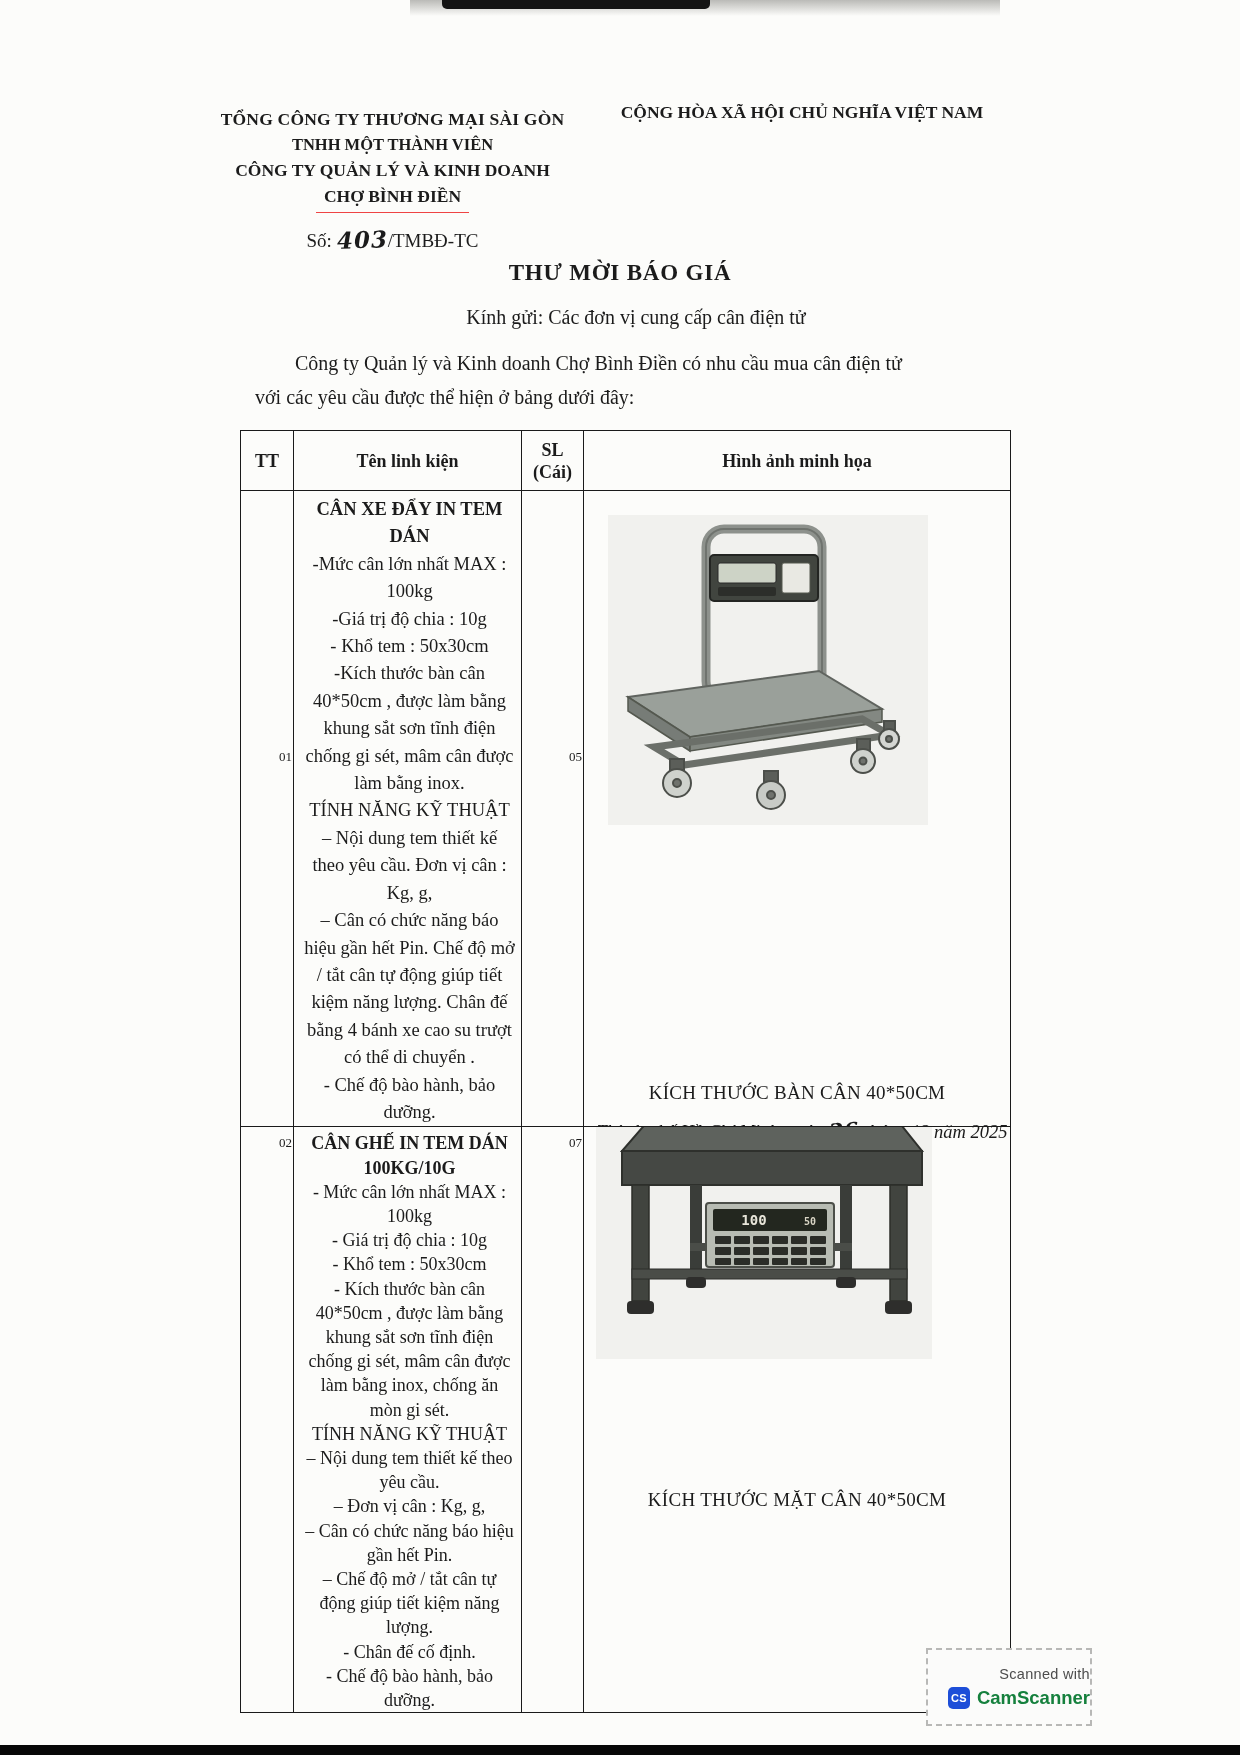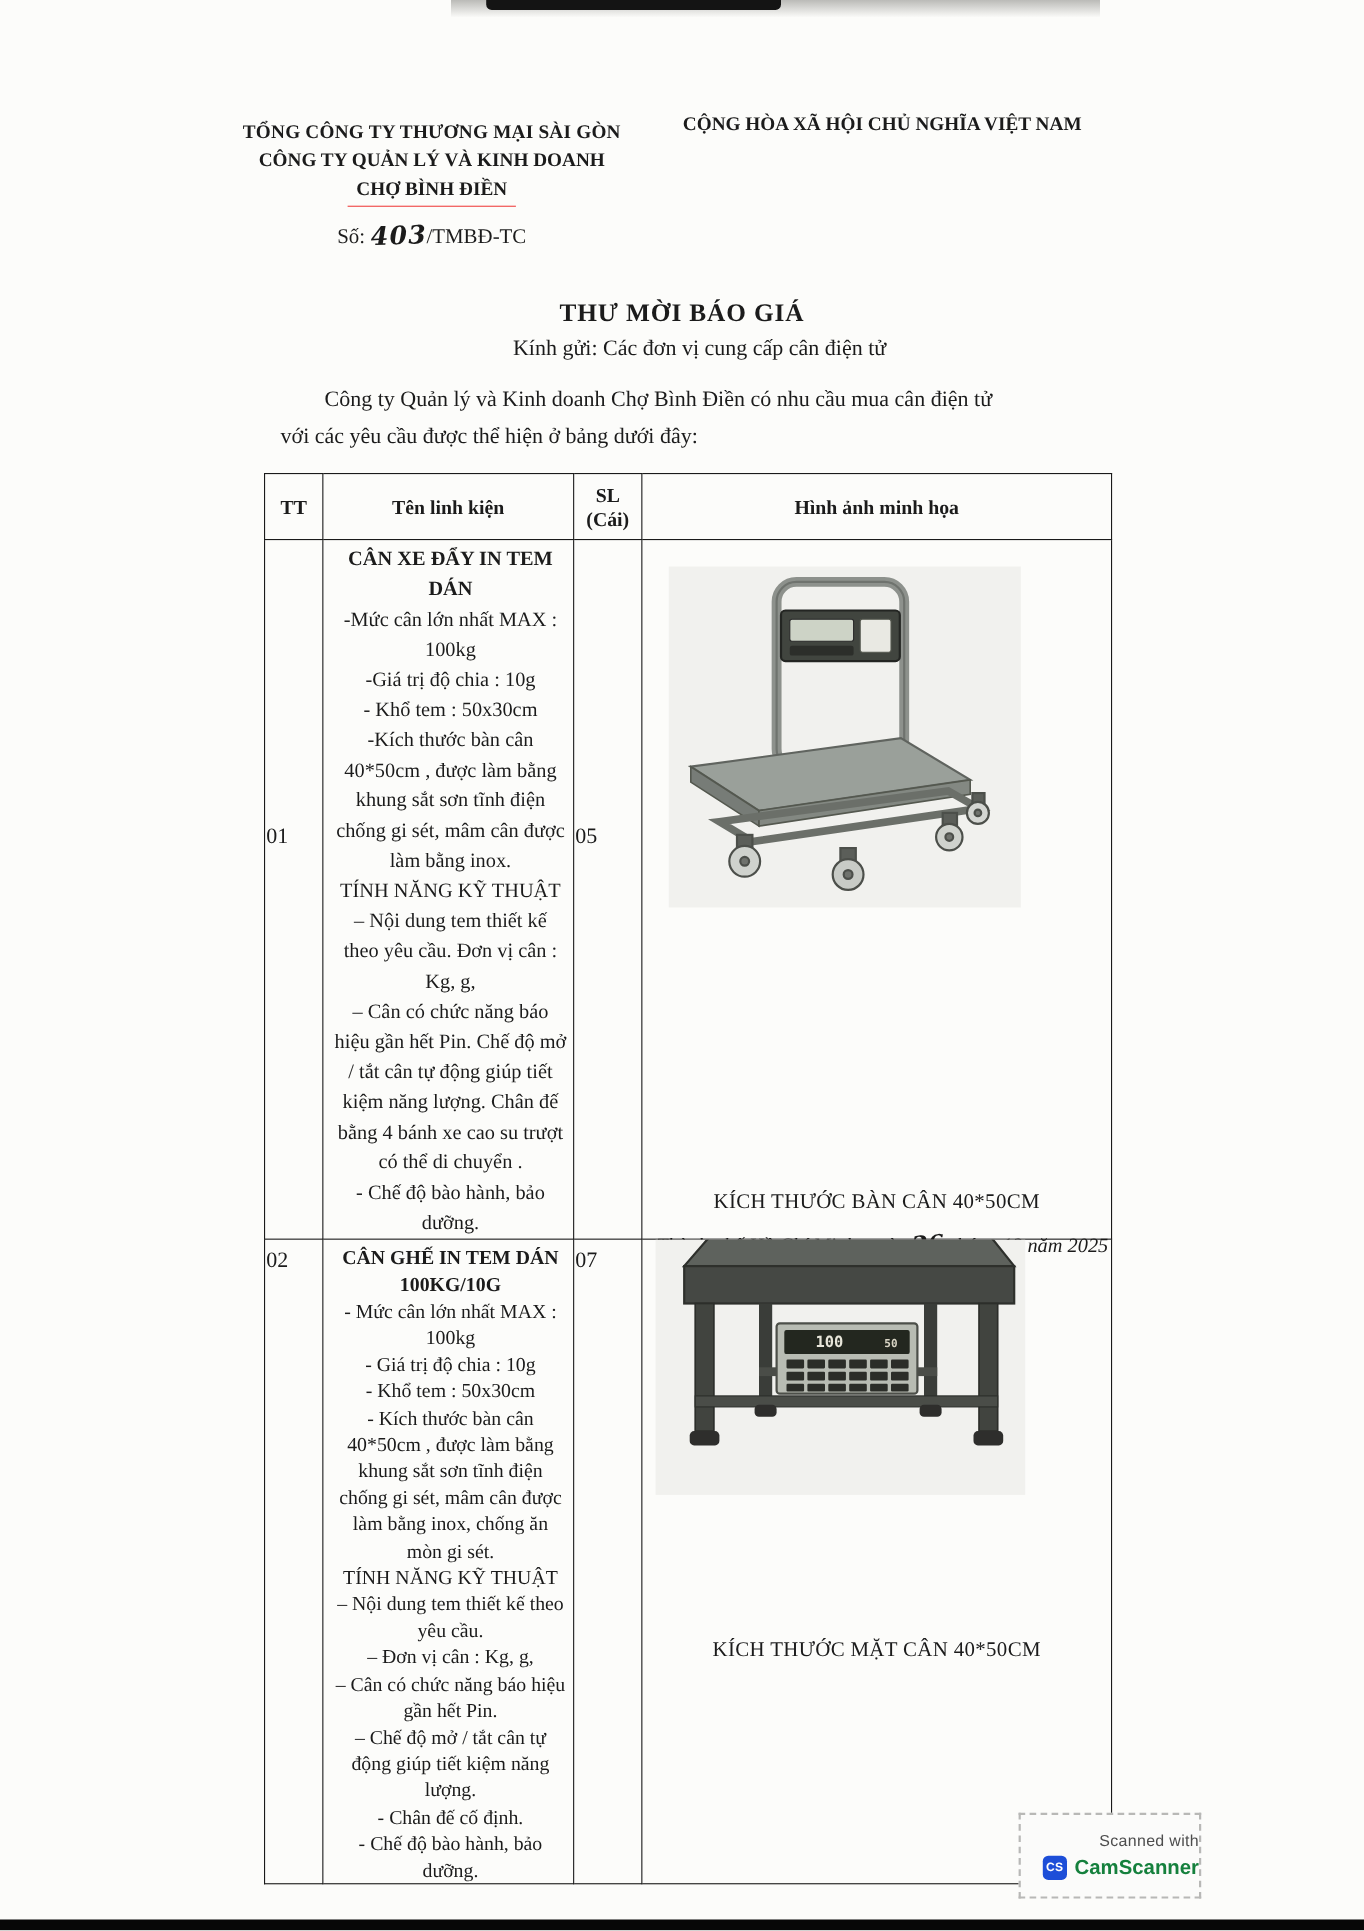--- a/index.html
+++ b/index.html
@@ -27,37 +27,37 @@
   .so-line{margin-top:12px;font-size:19px;text-align:center;}
   .hand{font-family:"DejaVu Serif",serif;font-style:italic;font-weight:700;font-size:23px;letter-spacing:1px;display:inline-block;transform:rotate(-2deg);position:relative;top:1px;}
 
   .lh-right{position:absolute;left:592px;top:100px;width:420px;text-align:center;}
   .lh-right .r1{font-weight:700;font-size:17.5px;line-height:25px;}
   .lh-right .r2{font-weight:700;font-size:18.5px;margin-top:4px;}
   .lh-right .r2 span{display:inline-block;border-bottom:2px solid #1b1b1b;padding:0 4px 3px;}
   .date-line{margin-top:42px;font-style:italic;font-size:18.5px;white-space:nowrap;}
   .hand-day{font-family:"DejaVu Serif",serif;font-weight:700;font-size:21px;display:inline-block;transform:rotate(-4deg);margin:0 1px;}
 
-  .doc-title{position:absolute;left:0;width:100%;top:272px;text-align:center;font-weight:700;font-size:23px;letter-spacing:.8px;}
+  .doc-title{position:absolute;left:0;width:100%;top:260px;text-align:center;font-weight:700;font-size:23px;letter-spacing:.8px;}
   .greeting{position:absolute;left:0;width:100%;top:306px;text-align:center;font-size:20px;padding-left:16px;}
   .intro{position:absolute;left:255px;top:346px;width:740px;font-size:20px;line-height:34px;}
   .intro .i1{padding-left:40px;}
 
   
   table.quote{position:absolute;left:240px;top:430px;border-collapse:collapse;table-layout:fixed;background:transparent;}
   table.quote th, table.quote td{border:1.6px solid #1a1a1a;vertical-align:top;overflow:hidden;}
   table.quote th{font-size:18px;font-weight:700;vertical-align:middle;text-align:center;line-height:22px;}
   .col-tt{width:53px;}
   .col-name{width:228px;}
   .col-qty{width:62px;}
   .col-img{width:427px;}
   .h-row{height:60px;}
   .r1{height:462px;}
   .r2{height:510px;}
-  td.tt-cell, td.qty-cell{text-align:left;font-size:20px;}
+  td.tt-cell, td.qty-cell{text-align:right;font-size:13px;}
   td.tt-cell.mid, td.qty-cell.mid{padding-top:258px;}
   td.tt-cell.topv, td.qty-cell.topv{padding-top:8px;}
   td.name-cell{padding:5px 6px 0 10px;font-size:18.5px;line-height:27.4px;text-align:center;}
   td.name-cell.tight{font-size:18px;line-height:24.2px;padding-top:4px;}
   .item-title{font-weight:700;}
   td.img-cell{position:relative;padding:0;}
   .photo-bg{position:absolute;background:#f1f1ee;}
   .photo-caption{position:absolute;left:0;width:100%;text-align:center;font-size:19px;letter-spacing:.3px;}
   .cap1{bottom:22px;}
   .cap2{top:362px;}
@@ -77,20 +77,21 @@
 </head>
 <body>
 
 <div class="page">
 
   <div class="scan-top-haze"></div>
   <div class="scan-top-smudge"></div>
 
   <div class="lh-left">
     <div class="l1">TỔNG CÔNG TY THƯƠNG MẠI SÀI GÒN</div>
+    <div class="l2">TNHH MỘT THÀNH VIÊN</div>
     <div class="l3">CÔNG TY QUẢN LÝ VÀ KINH DOANH</div>
     <div class="l4"><span>CHỢ BÌNH ĐIỀN</span></div>
     <div class="so-line">
       <span>Số:</span>
       <span class="hand">403</span><span>/TMBĐ-TC</span>
     </div>
   </div>
 
   <div class="lh-right">
     <div class="r1">CỘNG HÒA XÃ HỘI CHỦ NGHĨA VIỆT NAM</div>

